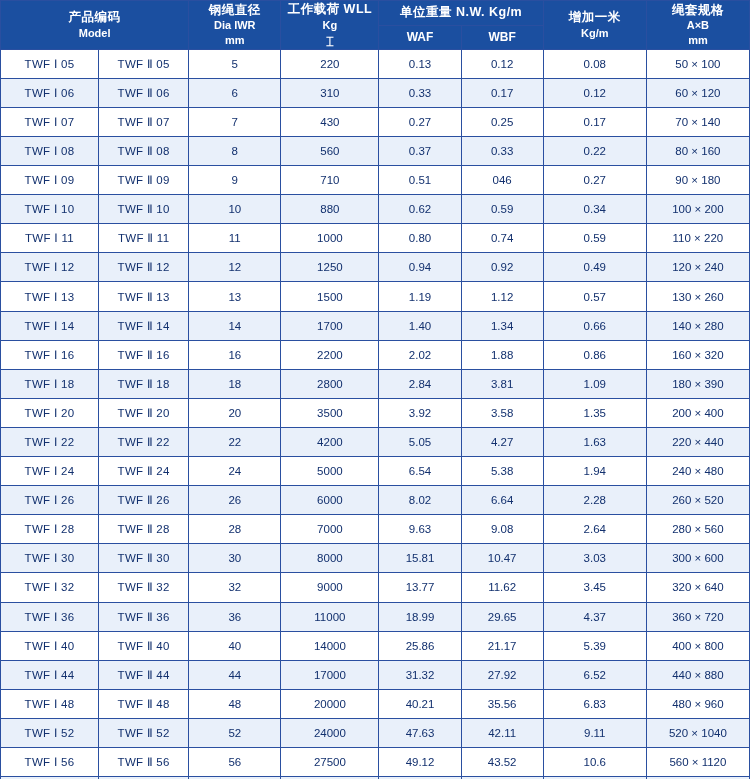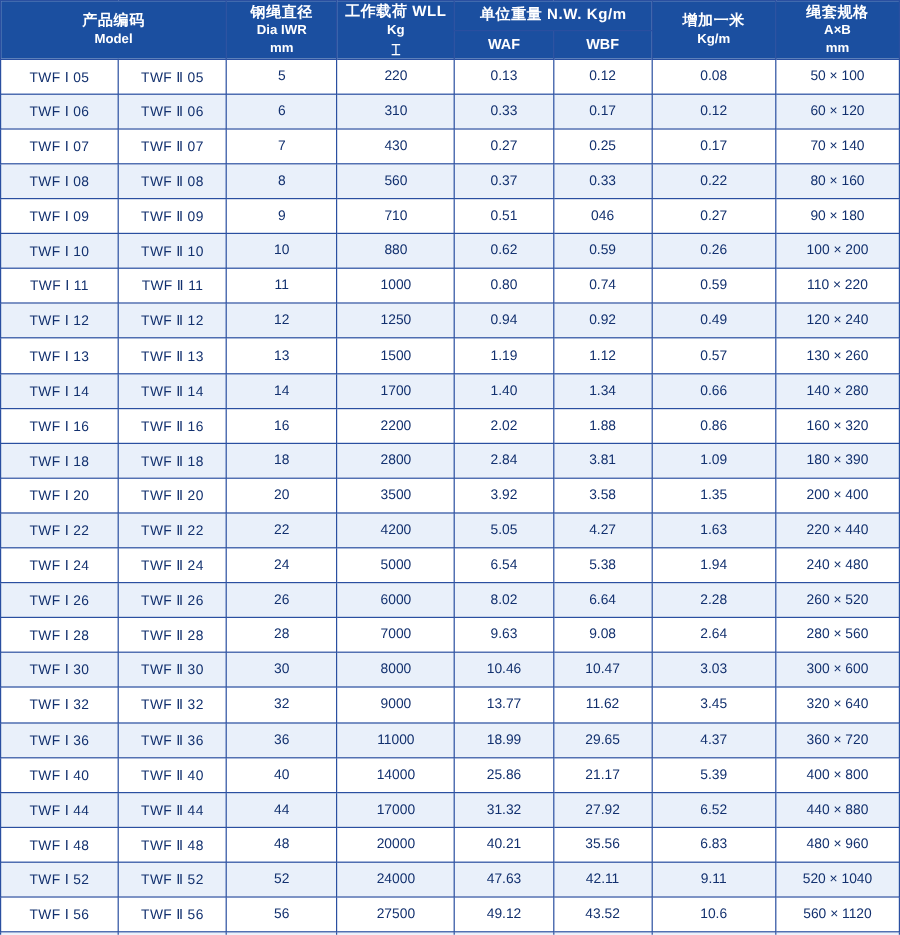--- a/index.html
+++ b/index.html
@@ -175,21 +175,21 @@
         <td>0.27</td>
         <td>90 × 180</td>
       </tr>
       <tr class="alt">
         <td class="model">TWF Ⅰ 10</td>
         <td class="model">TWF Ⅱ 10</td>
         <td>10</td>
         <td>880</td>
         <td>0.62</td>
         <td>0.59</td>
-        <td>0.26</td>
+        <td>0.34</td>
         <td>100 × 200</td>
       </tr>
       <tr>
         <td class="model">TWF Ⅰ 11</td>
         <td class="model">TWF Ⅱ 11</td>
         <td>11</td>
         <td>1000</td>
         <td>0.80</td>
         <td>0.74</td>
         <td>0.59</td>
@@ -293,21 +293,21 @@
         <td>9.63</td>
         <td>9.08</td>
         <td>2.64</td>
         <td>280 × 560</td>
       </tr>
       <tr class="alt">
         <td class="model">TWF Ⅰ 30</td>
         <td class="model">TWF Ⅱ 30</td>
         <td>30</td>
         <td>8000</td>
-        <td>10.46</td>
+        <td>15.81</td>
         <td>10.47</td>
         <td>3.03</td>
         <td>300 × 600</td>
       </tr>
       <tr>
         <td class="model">TWF Ⅰ 32</td>
         <td class="model">TWF Ⅱ 32</td>
         <td>32</td>
         <td>9000</td>
         <td>13.77</td>

